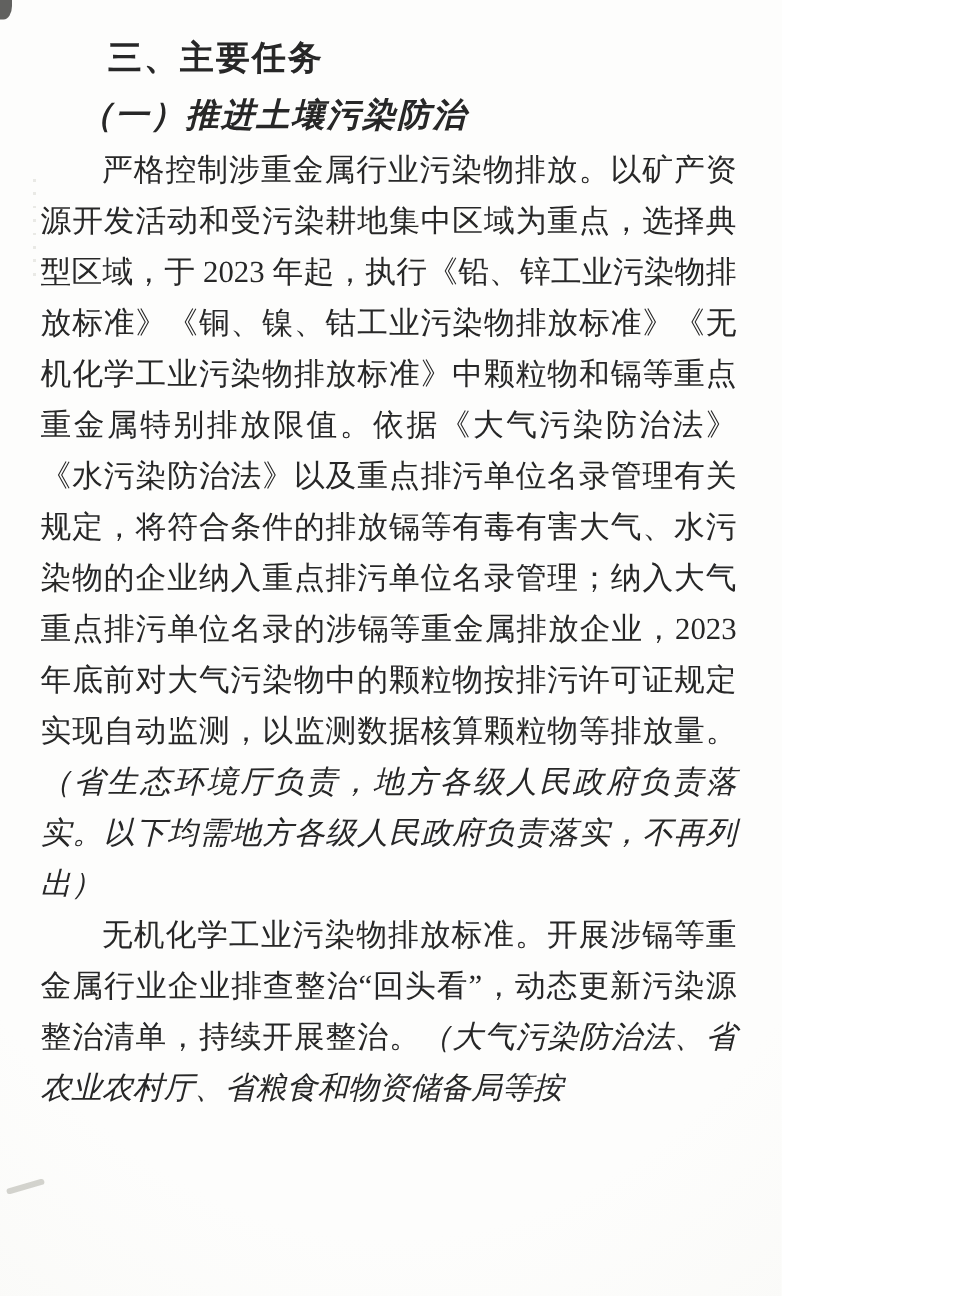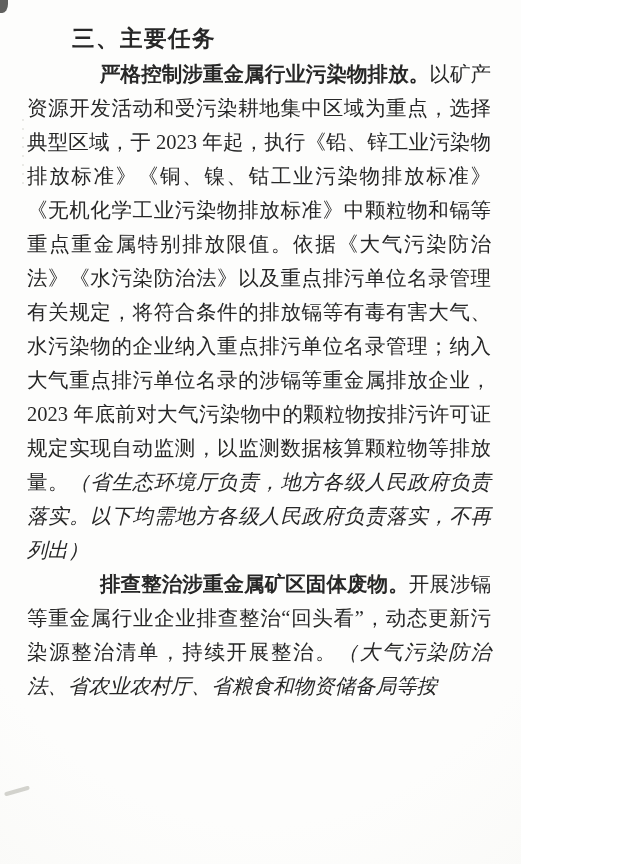--- a/index.html
+++ b/index.html
@@ -46,23 +46,22 @@
     text-indent: 2em;
     letter-spacing: 0.5px;
     margin: 0;
     line-height: 37px;
   }
   p.body {
     margin: 0;
     text-indent: 2em;
   }
   .lead {
-    font-weight: bold;
+    font-weight: normal;
     font-style: normal;
-    margin-left: 32px;
   }
   .kai {
     font-style: italic;
     font-weight: 400;
   }
   
   .corner-mark {
     position: absolute;
     top: 0;
     left: 0;
@@ -101,20 +100,21 @@
 <body>
 
 <div class="page">
 
   <div class="corner-mark"></div>
   <div class="speck-strip"></div>
   <div class="smudge"></div>
 
   <h1 class="sec">三、主要任务</h1>
 
+  <h2 class="subsec">（一）推进土壤污染防治</h2>
 
 
 
   <p class="body"><b class="lead">严格控制涉重金属行业污染物排放。</b><span>以矿产资源开发活动和受污染耕地集中区域为重点，选择典型区域，于 2023 年起，执行《铅、锌工业污染物排放标准》《铜、镍、钴工业污染物排放标准》《无机化学工业污染物排放标准》中颗粒物和镉等重点重金属特别排放限值。依据《大气污染防治法》《水污染防治法》以及重点排污单位名录管理有关规定，将符合条件的排放镉等有毒有害大气、水污染物的企业纳入重点排污单位名录管理；纳入大气重点排污单位名录的涉镉等重金属排放企业，2023 年底前对大气污染物中的颗粒物按排污许可证规定实现自动监测，以监测数据核算颗粒物等排放量。</span><i class="kai">（省生态环境厅负责，地方各级人民政府负责落实。以下均需地方各级人民政府负责落实，不再列出）</i></p>
 
-  <p class="body"><b class="lead">排查整治涉重金属矿区固体废物。</b><span>开展涉镉等重金属行业企业排查整治“回头看”，动态更新污染源整治清单，持续开展整治。</span><i class="kai">（大气污染防治法、省农业农村厅、省粮食和物资储备局等按</i></p>
+  <p class="body"><b class="lead">无机化学工业污染物排放标准。</b><span>开展涉镉等重金属行业企业排查整治“回头看”，动态更新污染源整治清单，持续开展整治。</span><i class="kai">（大气污染防治法、省农业农村厅、省粮食和物资储备局等按</i></p>
 
 </div>
 
 </body></html>

